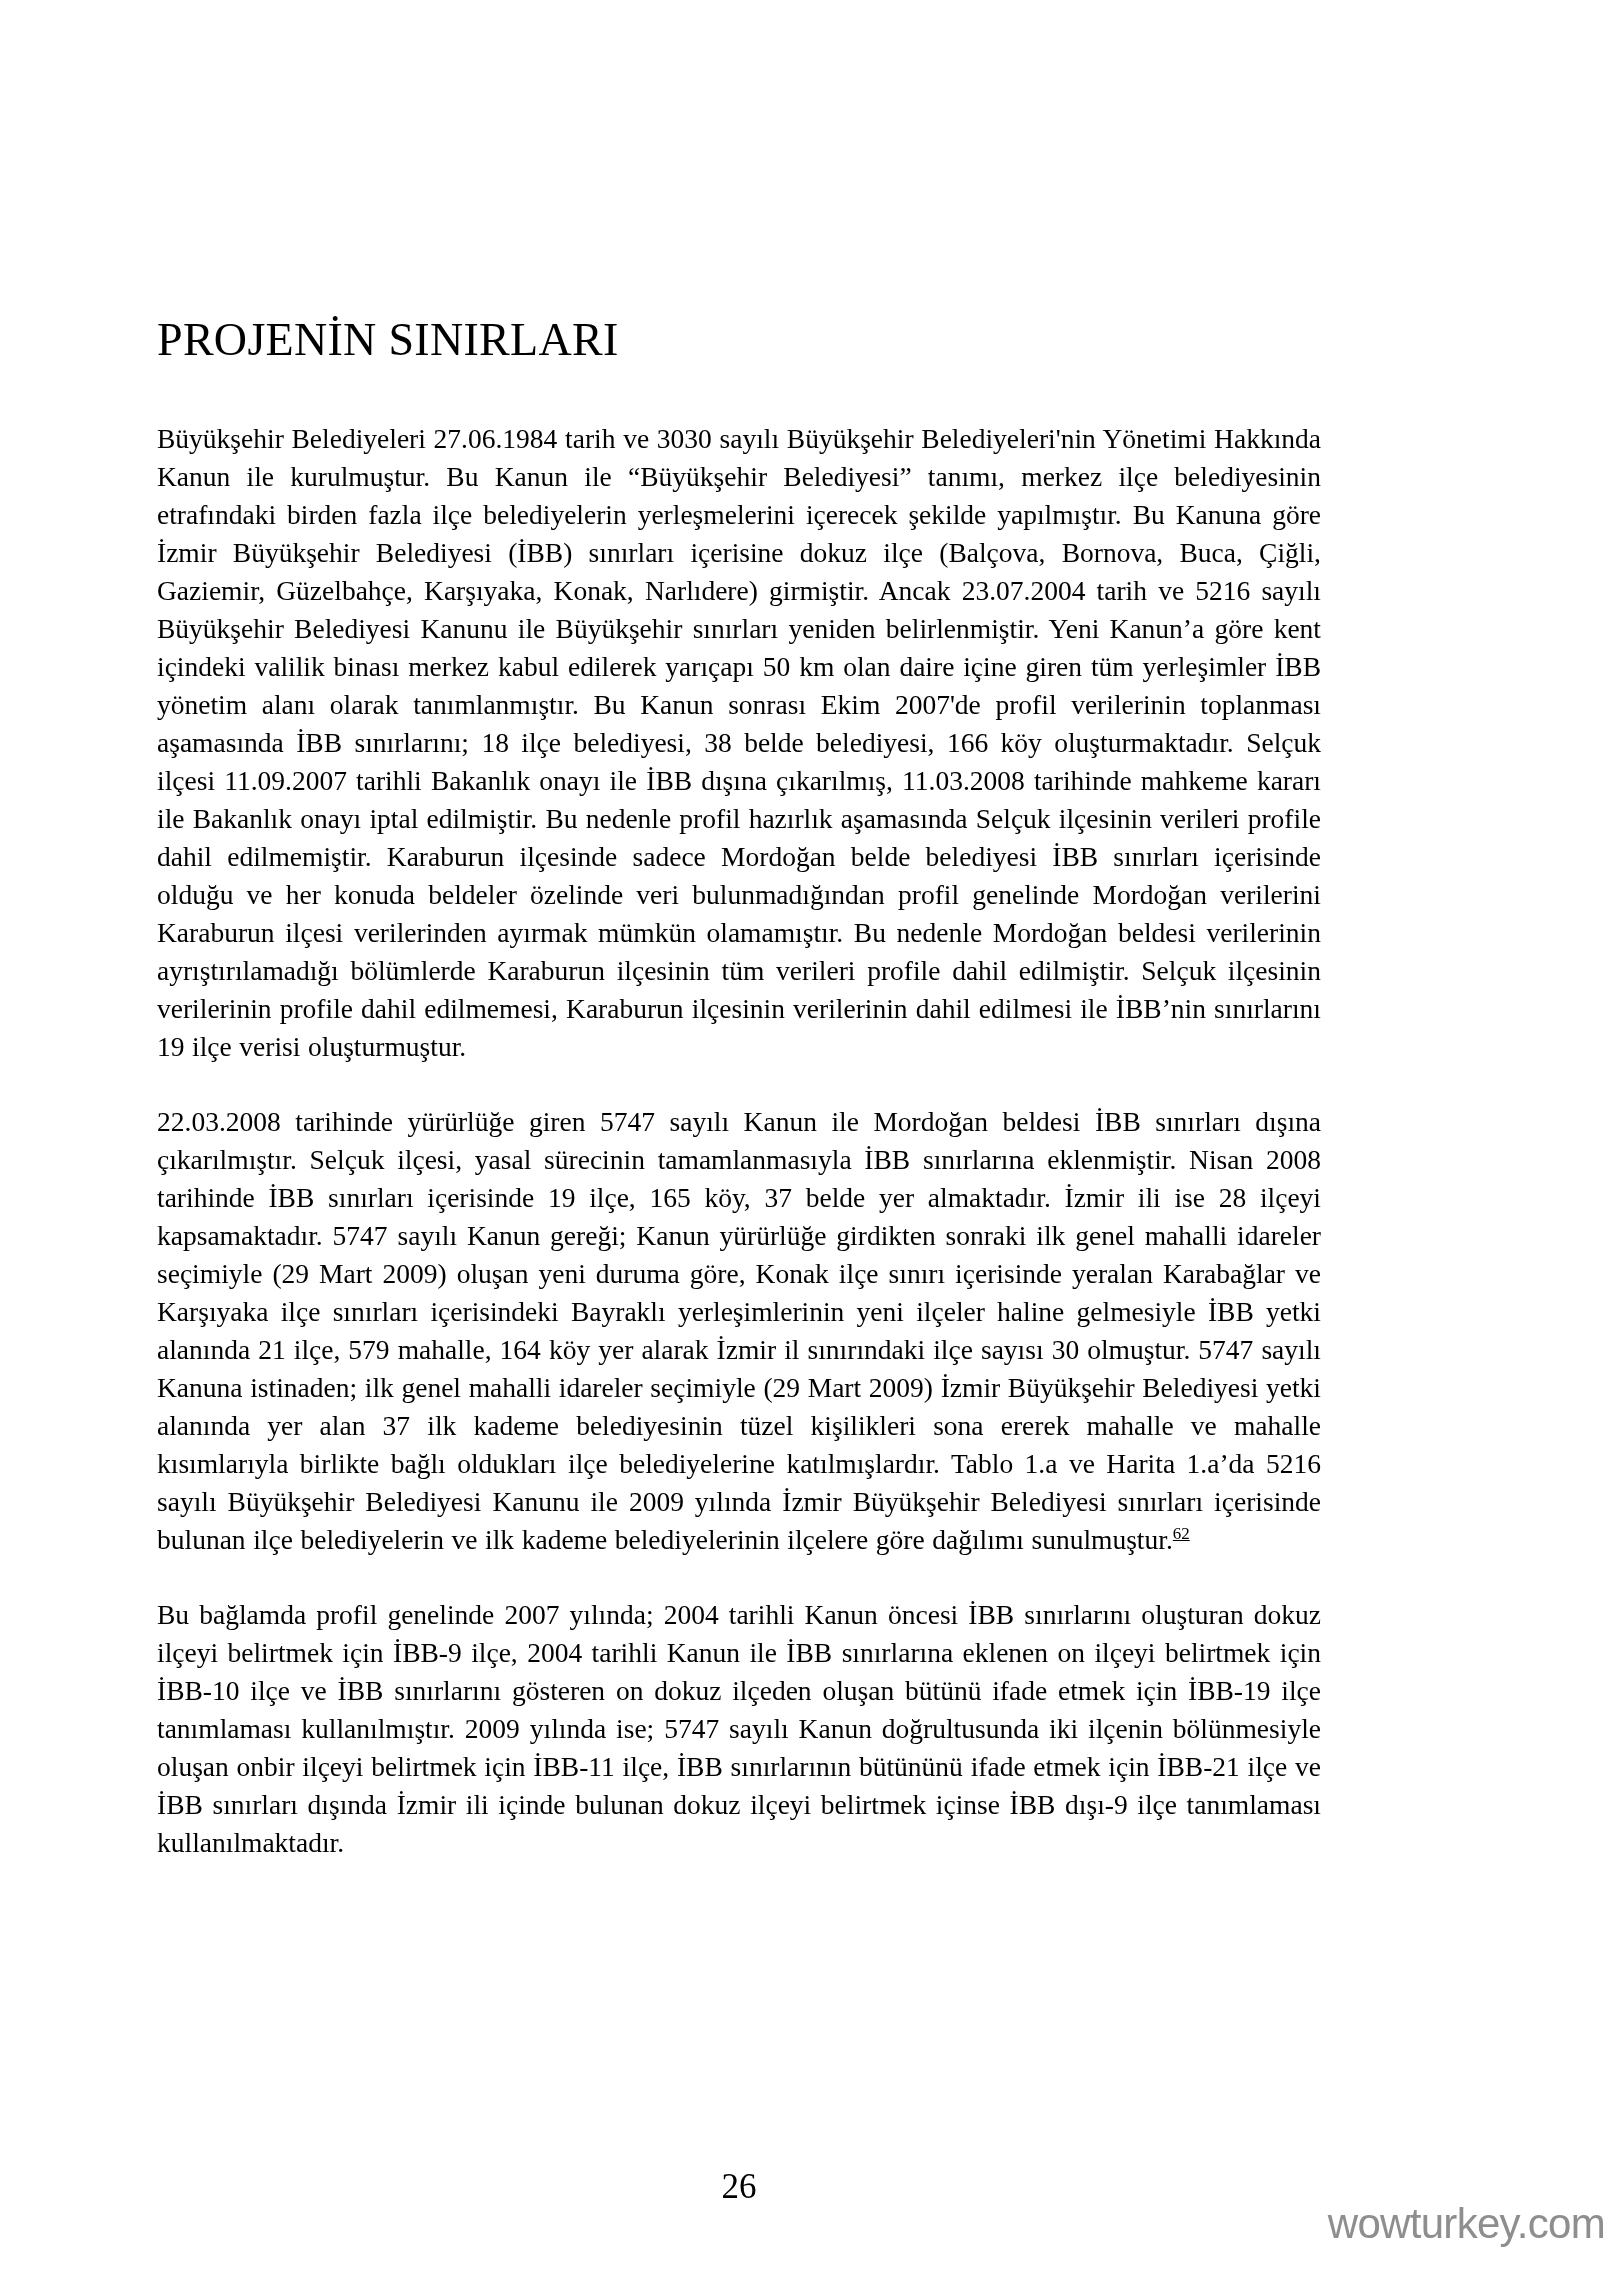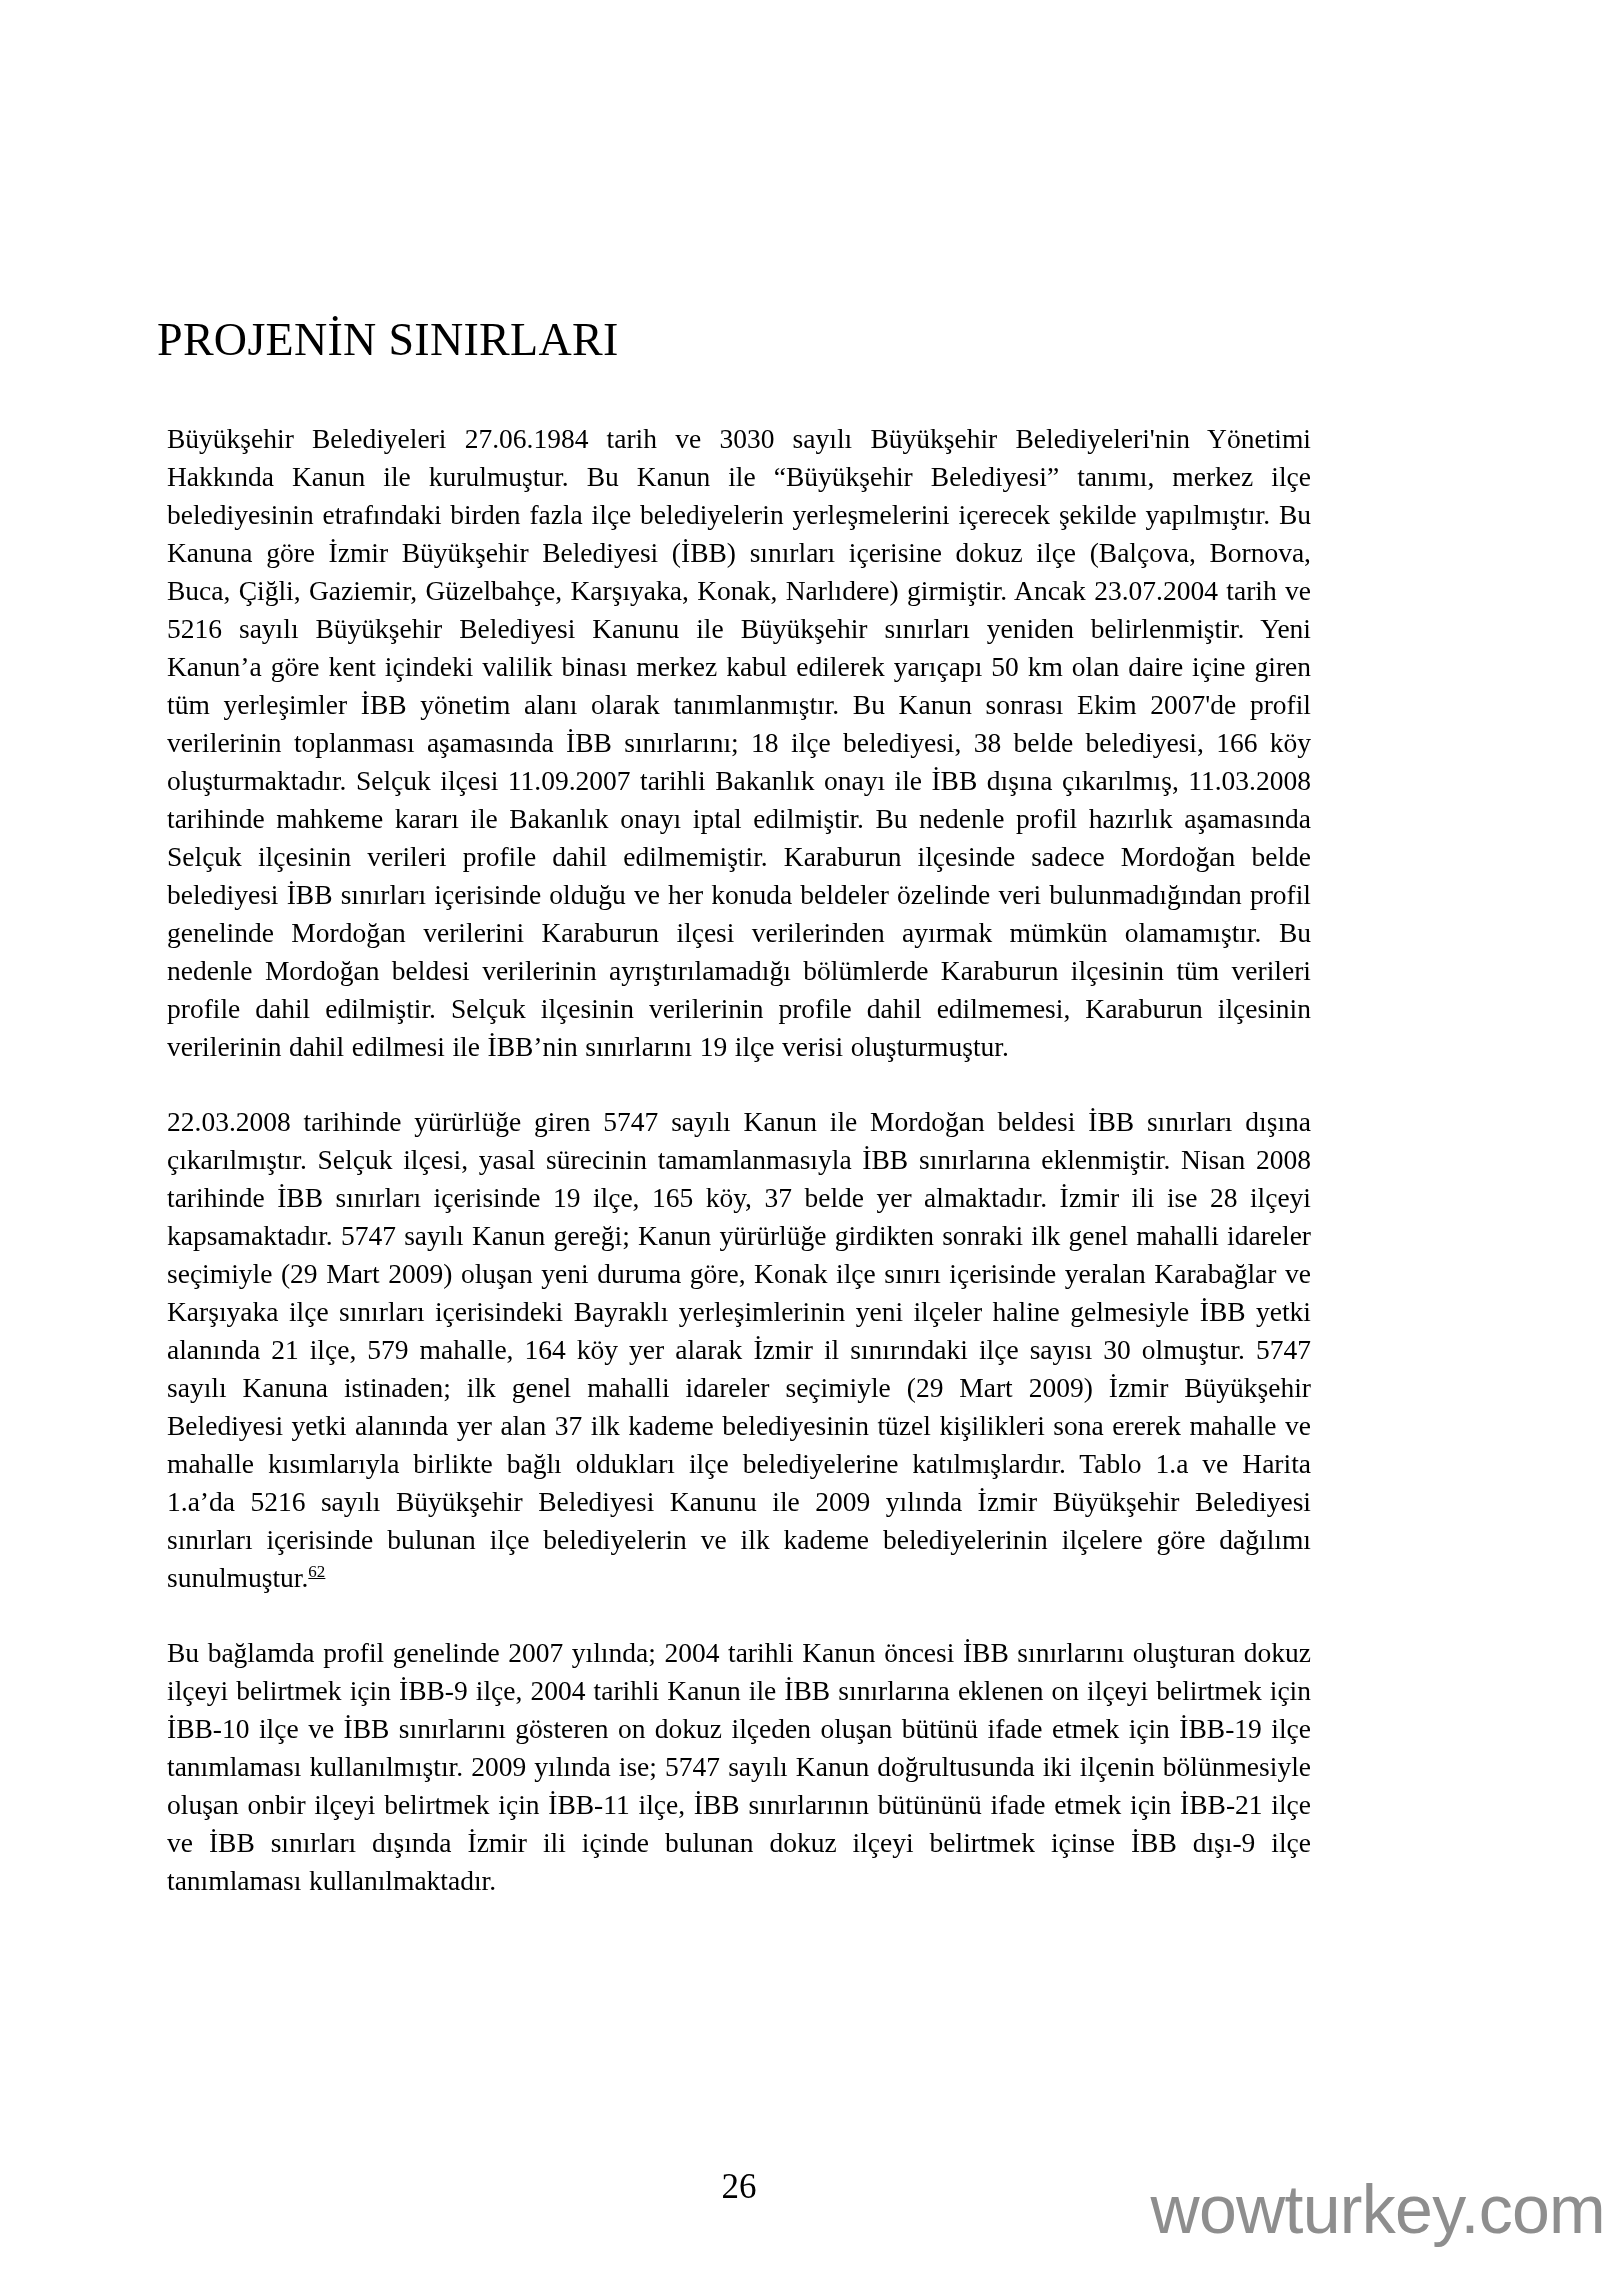--- a/index.html
+++ b/index.html
@@ -27,21 +27,21 @@
     font-size: 46px;
     line-height: 1.08;
     letter-spacing: 0.3px;
     margin: 0 0 55px 0;
   }
   .body-paragraph {
     font-family: "Liberation Serif", "DejaVu Serif", serif;
     font-size: 27.5px;
     line-height: 38px;
     text-align: justify;
-    margin: 10px;
+    margin: 0;
     word-spacing: 0.7px;
   }
   .body-paragraph + .body-paragraph {
     margin-top: 37px;
   }
   .footnote-ref {
     font-size: 17px;
     line-height: 0;
     text-decoration: underline;
   }
@@ -52,21 +52,21 @@
     width: 1164px;
     text-align: center;
     font-family: "Liberation Serif", "DejaVu Serif", serif;
     font-size: 35px;
   }
   .watermark {
     position: absolute;
     right: 17px;
     bottom: 47px;
     font-family: "Liberation Sans", "DejaVu Sans", sans-serif;
-    font-size: 68px;
+    font-size: 42px;
     letter-spacing: -0.7px;
     color: #8e8e8e;
   }
 </style>
 </head>
 <body>
 
 <div class="page">
   <div class="content">
     <h1 class="title">PROJENİN SINIRLARI</h1>

